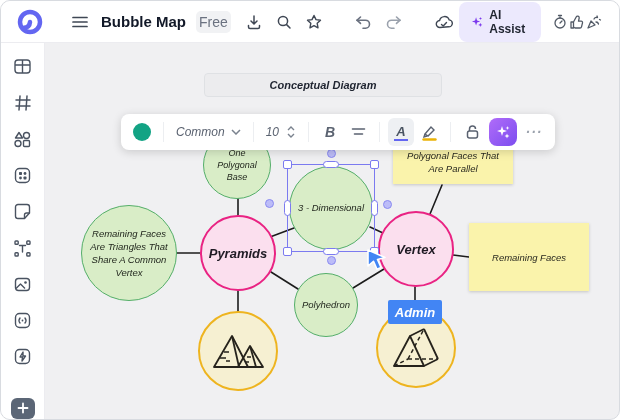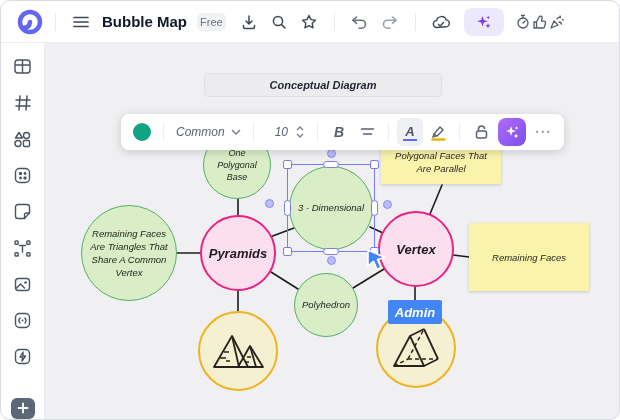--- a/index.html
+++ b/index.html
@@ -11,21 +11,21 @@
   
   .header {
     position:absolute; top:0; left:0; right:0; height:42px; background:#ffffff;
     border-bottom:1px solid #ececf0; display:flex; align-items:center; padding:0 14px; z-index:30;
   }
   .hsep { width:1px; height:18px; background:#e7e9ed; margin:0 10px; }
   .hicon { width:30px; height:30px; display:flex; align-items:center; justify-content:center;
     border-radius:6px; color:#3f4754; cursor:pointer; flex:0 0 auto; }
   .hicon svg { display:block; }
   .doc-title { font-size:15px; font-weight:bold; color:#111827; margin:0 10px 0 6px; white-space:nowrap; }
-  .badge { background:#f1f2f4; color:#6b7280; font-size:11px; padding:3px 3px; border-radius:5px; margin-right:8px; }
+  .badge { background:#f1f2f4; color:#6b7280; font-size:14px; padding:3px 3px; border-radius:5px; margin-right:8px; }
   .ai-btn { display:flex; align-items:center; gap:6px; background:#ece9fd; border-radius:8px;
     padding:6px 12px; margin-left:auto; cursor:pointer; }
   .ai-btn span { font-size:12px; font-weight:bold; color:#1f2430; }
   .reactions { display:flex; align-items:center; margin:0 10px 0 12px; color:#525a66; gap:1px; }
   
   .sidebar {
     position:absolute; top:42px; left:0; bottom:0; width:44px; background:#ffffff;
     border-right:1px solid #ececf0; display:flex; flex-direction:column; align-items:center;
     padding-top:12px; gap:13px; z-index:30;
   }
@@ -50,21 +50,21 @@
   .n-3d       { left:288px; top:165px; width:84px; height:84px; font-size:9.5px;justify-content:center; }
   .n-pyramids { left:199px; top:214px; width:76px; height:76px; }
   .n-prisms   { left:377px; top:210px; width:76px; height:76px; }
   .n-triangles{ left:80px;  top:204px; width:96px; height:96px; font-size:9.5px; line-height:13px; }
   .n-polyhedron{ left:293px; top:272px; width:64px; height:64px; font-size:9.5px; }
   .n-pyrsketch{ left:197px; top:310px; width:80px; height:80px; }
   .n-prismsketch{ left:375px; top:307px; width:80px; height:80px; }
   .sticky { position:absolute; width:120px; height:68px; background:#faf3ab;
     box-shadow:0 1px 3px rgba(0,0,0,.18); display:flex; flex-direction:column; align-items:center;
     justify-content:center; font-size:9.5px; line-height:13px; color:#2a2a20; z-index:3; cursor:pointer; }
-  .s-parallel { left:380px; top:115px; padding-top:10px; }
+  .s-parallel { left:392px; top:115px; padding-top:10px; }
   .s-parallelograms { left:468px; top:222px; }
   
   .selection { position:absolute; left:286px; top:163px; width:88px; height:88px;
     border:1.5px solid #7b7af0; z-index:4; pointer-events:none; }
   .handle { position:absolute; background:#ffffff; border:1.5px solid #7b7af0; pointer-events:auto; }
   .h-corner { width:9px; height:9px; border-radius:2px; }
   .h-tl{ left:-5px; top:-5px; } .h-tr{ right:-5px; top:-5px; }
   .h-bl{ left:-5px; bottom:-5px; } .h-br{ right:-5px; bottom:-5px; }
   .h-edge-h { width:16px; height:7px; border-radius:3.5px; left:50%; margin-left:-8px; }
   .h-et{ top:-4px; } .h-eb{ bottom:-4px; }
@@ -79,21 +79,21 @@
     position:absolute; left:120px; top:113px; height:36px; background:#ffffff; border-radius:8px;
     box-shadow:0 2px 10px rgba(0,0,0,.16); display:flex; align-items:center; padding:0 8px;
     z-index:10; gap:2px;
   }
   .tsep { width:1px; height:20px; background:#eceef1; margin:0 6px; }
   .tbtn { height:28px; min-width:26px; padding:0 4px; display:flex; align-items:center; justify-content:center;
     border-radius:6px; color:#5a6270; font-size:12px; cursor:pointer; }
   .tbtn.active { background:#eef0f3; }
   .swatch { width:18px; height:18px; border-radius:50%; background:#12a384; margin:0 4px; cursor:pointer; }
   .font-select { display:flex; align-items:center; gap:6px; color:#5a6270; font-size:12px; padding:0 4px; cursor:pointer; }
-  .size-stepper { display:flex; align-items:center; gap:7px; color:#5a6270; font-size:12px; padding:0 4px; cursor:pointer;margin-left:9px; }
+  .size-stepper { display:flex; align-items:center; gap:7px; color:#5a6270; font-size:12px; padding:0 4px; cursor:pointer; }
   .letterA { font-size:13px; font-weight:bold; color:#4b5563; border-bottom:2.5px solid #6366f1; line-height:15px; padding:0 2px; }
   .magic-btn { width:28px; height:28px; border-radius:8px;
     background:linear-gradient(135deg,#b06cf9,#7c4def); display:flex; align-items:center; justify-content:center;
     cursor:pointer; margin:0 2px; }
   .dots { font-size:14px; font-weight:bold; color:#9aa1ac; letter-spacing:1px; }
   
   .collab { position:absolute; z-index:11; pointer-events:none; }
   .collab-cursor { position:absolute; left:365px; top:247px; }
   .collab-label { position:absolute; left:387px; top:273px; width:54px; height:24px; background:#4285f4;
     border-radius:2px; color:#fff; font-size:13px; font-weight:bold; display:flex; align-items:center; justify-content:center;margin-top:26px; }
@@ -314,20 +314,21 @@
           <path d="M5 12.5 a3.5 3.5 0 0 1 -0.4 -7 a5 5 0 0 1 9.6 -0.6 a3.3 3.3 0 0 1 -0.7 6.9 Z" stroke-linejoin="round"></path>
           <path d="M6.5 9.5 L8.2 11 L11.5 7.5" stroke-linecap="round" stroke-linejoin="round"></path>
         </svg>
     </div>
     <div class="ai-btn">
       <svg width="16" height="16" viewBox="0 0 16 16" fill="#7c3aed">
           <path d="M6.5 2 L7.8 6 L11.8 7.3 L7.8 8.6 L6.5 12.6 L5.2 8.6 L1.2 7.3 L5.2 6 Z"></path>
           <path d="M12 9 L12.7 11 L14.7 11.7 L12.7 12.4 L12 14.4 L11.3 12.4 L9.3 11.7 L11.3 11 Z"></path>
           <path d="M12.2 1.5 L12.7 3 L14.2 3.5 L12.7 4 L12.2 5.5 L11.7 4 L10.2 3.5 L11.7 3 Z"></path>
         </svg>
+      <span>AI Assist</span>
     </div>
     <div class="reactions">
       <svg width="15" height="16" viewBox="0 0 15 16" fill="none" stroke="#525a66" stroke-width="1.3">
           <circle cx="7" cy="9" r="5"></circle>
           <path d="M5.5 1.5 h3 M7 3 V4 M7 9 L9 7" stroke-linecap="round"></path>
         </svg>
       <svg width="16" height="16" viewBox="0 0 16 16" fill="none" stroke="#525a66" stroke-width="1.3" stroke-linejoin="round">
           <path d="M2 8 h2.5 v6 H2 Z M4.5 13 l1.5 1 h5 a1.6 1.6 0 0 0 1.5-1.2 l1-4 a1.3 1.3 0 0 0 -1.3-1.6 H9.5 L10.2 4 a1.6 1.6 0 0 0 -3-1 L4.5 8"></path>
         </svg>
       <svg width="16" height="16" viewBox="0 0 16 16" fill="none" stroke="#525a66" stroke-width="1.3" stroke-linecap="round">

